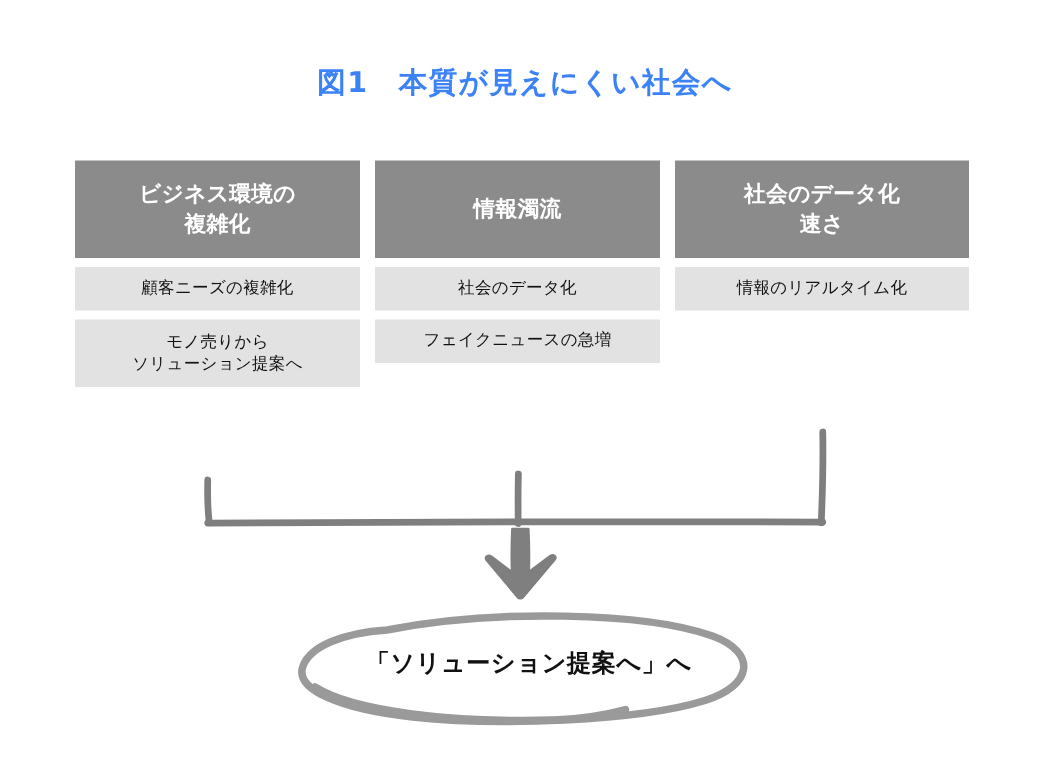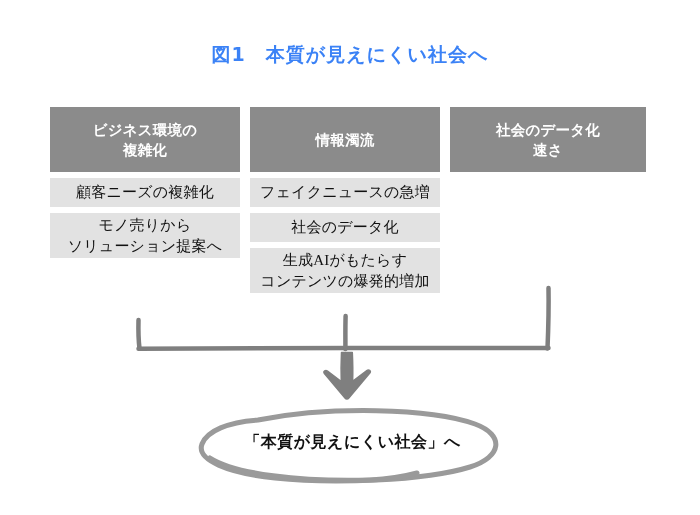--- a/index.html
+++ b/index.html
@@ -62,21 +62,21 @@
     display: flex;
     align-items: center;
     justify-content: center;
     margin-bottom: 6px;
     white-space: pre-line;
     letter-spacing: 0.2px;
   }
   .col-item {
     background: #e2e2e2;
     color: #111111;
-    font-size: 15px;
+    font-size: 11px;
     line-height: 1.36;
     text-align: center;
     box-sizing: border-box;
     display: flex;
     align-items: center;
     justify-content: center;
     margin-bottom: 6px;
     white-space: pre-line;
     letter-spacing: 0.2px;
     padding: 0 4px;
@@ -127,29 +127,28 @@
     <div class="column col-0">
       <div class="col-header">ビジネス環境の
 複雑化</div>
       <div class="col-item h1line">顧客ニーズの複雑化</div>
       <div class="col-item h2line">モノ売りから
 ソリューション提案へ</div>
     </div>
 
     <div class="column col-1">
       <div class="col-header">情報濁流</div>
+      <div class="col-item h1line">社会のデータ化</div>
       <div class="col-item h1line">フェイクニュースの急増</div>
-      <div class="col-item h1line">社会のデータ化</div>
-      <div class="col-item h2line">生成AIがもたらす
-コンテンツの爆発的増加</div>
     </div>
 
     <div class="column col-2">
       <div class="col-header">社会のデータ化
 速さ</div>
+      <div class="col-item h1line">情報のリアルタイム化</div>
     </div>
 
   </div>
 
   <svg class="connector-layer" viewBox="0 0 700 515">
     <g fill="none" stroke="#7f7f7f" stroke-width="4.5" stroke-linecap="round" stroke-linejoin="round">
 
       <path d="M138.5,320 C138.2,332 138.6,341 139.5,348.5"></path>
 
       <path d="M548.5,288 C548.8,304 548.2,332 547.5,348.5"></path>
@@ -173,16 +172,16 @@
       <g fill="none" stroke="#9a9a9a" stroke-width="5" stroke-linecap="round">
         <path d="M78,18
                  C150,4 250,6 295,22
                  C325,33 322,55 290,65
                  C245,79 150,82 95,76
                  C48,71 16,58 22,42
                  C27,29 48,20 78,18 Z"></path>
         <path d="M30,56 C55,72 120,80 190,78 C210,77 226,74 237,71"></path>
       </g>
     </svg>
-    <div class="conclusion-text">「本質が見えにくい社会」へ</div>
+    <div class="conclusion-text">「ソリューション提案へ」へ</div>
   </div>
 
 </div>
 
 </body></html>

